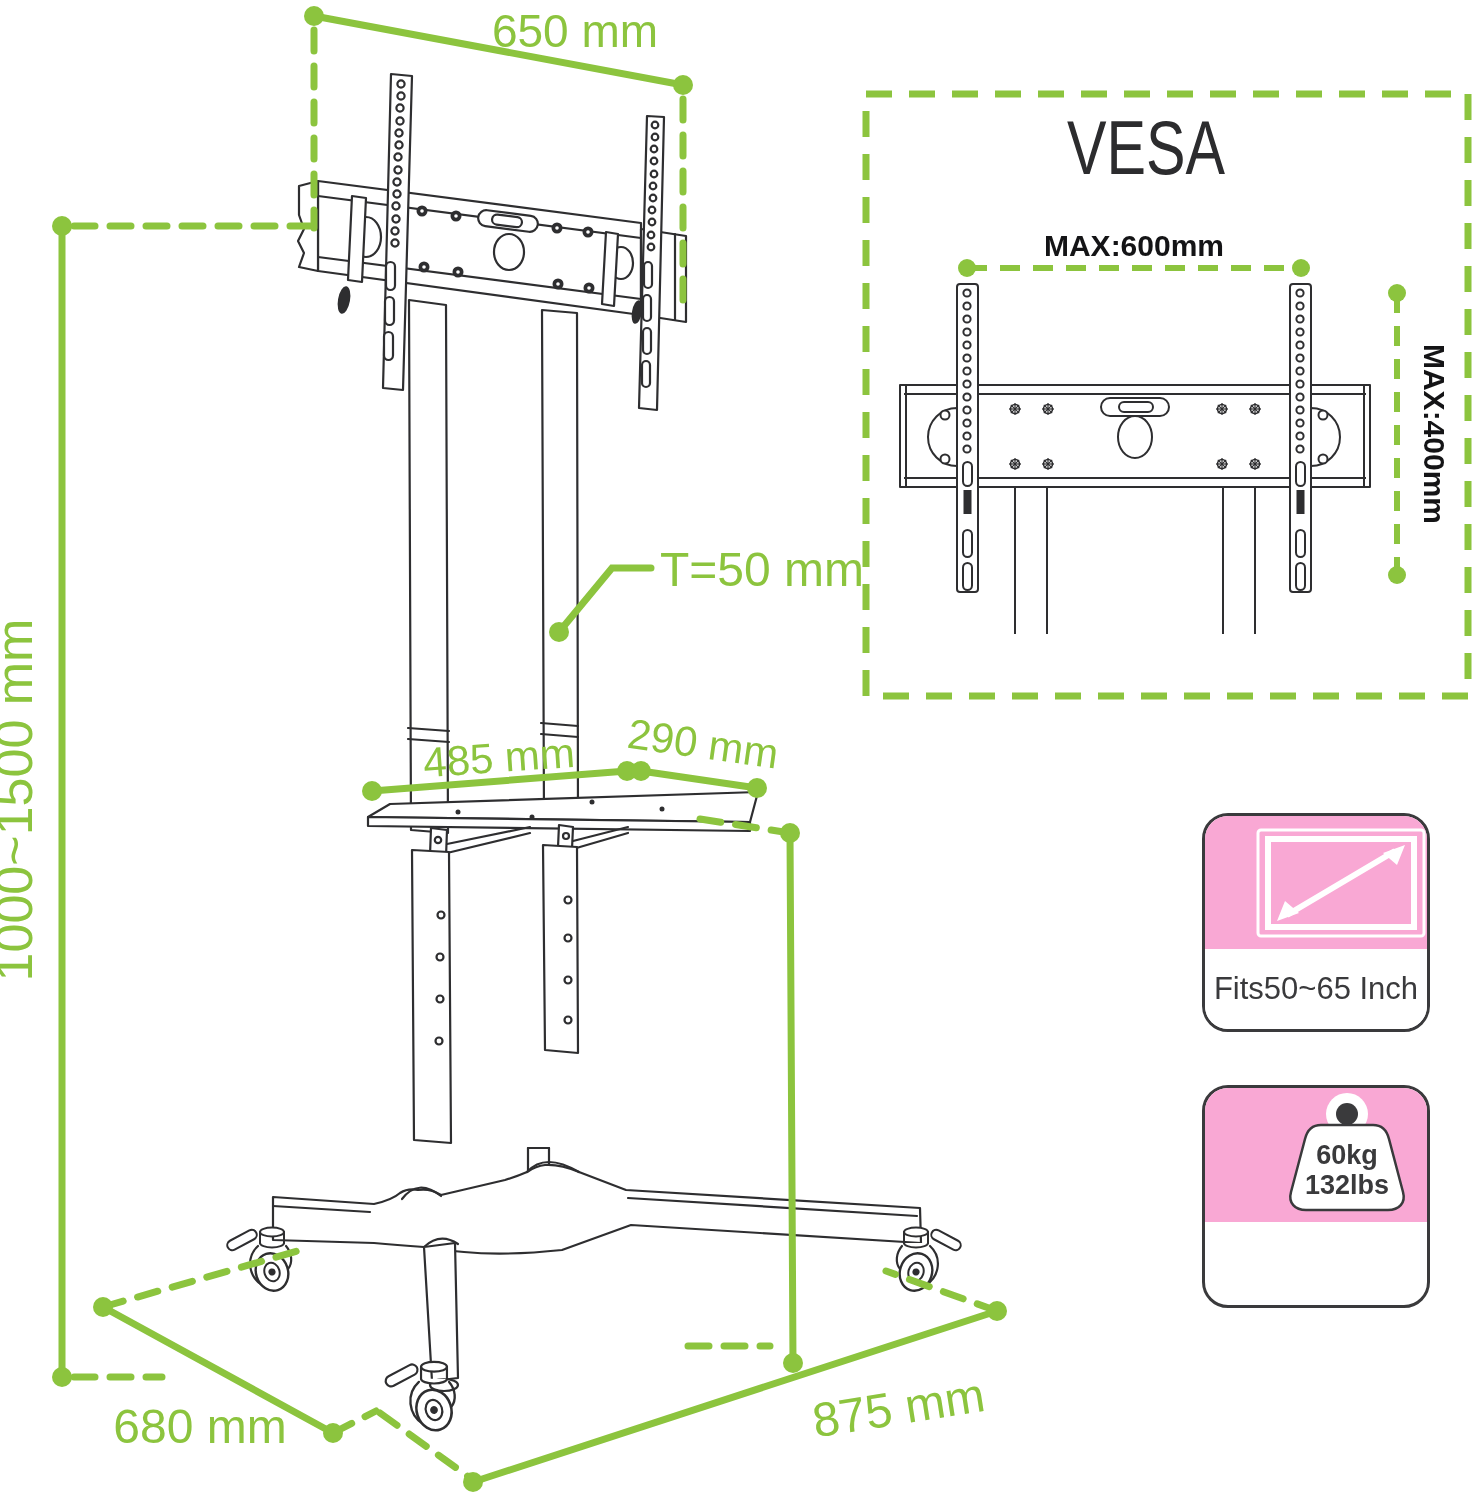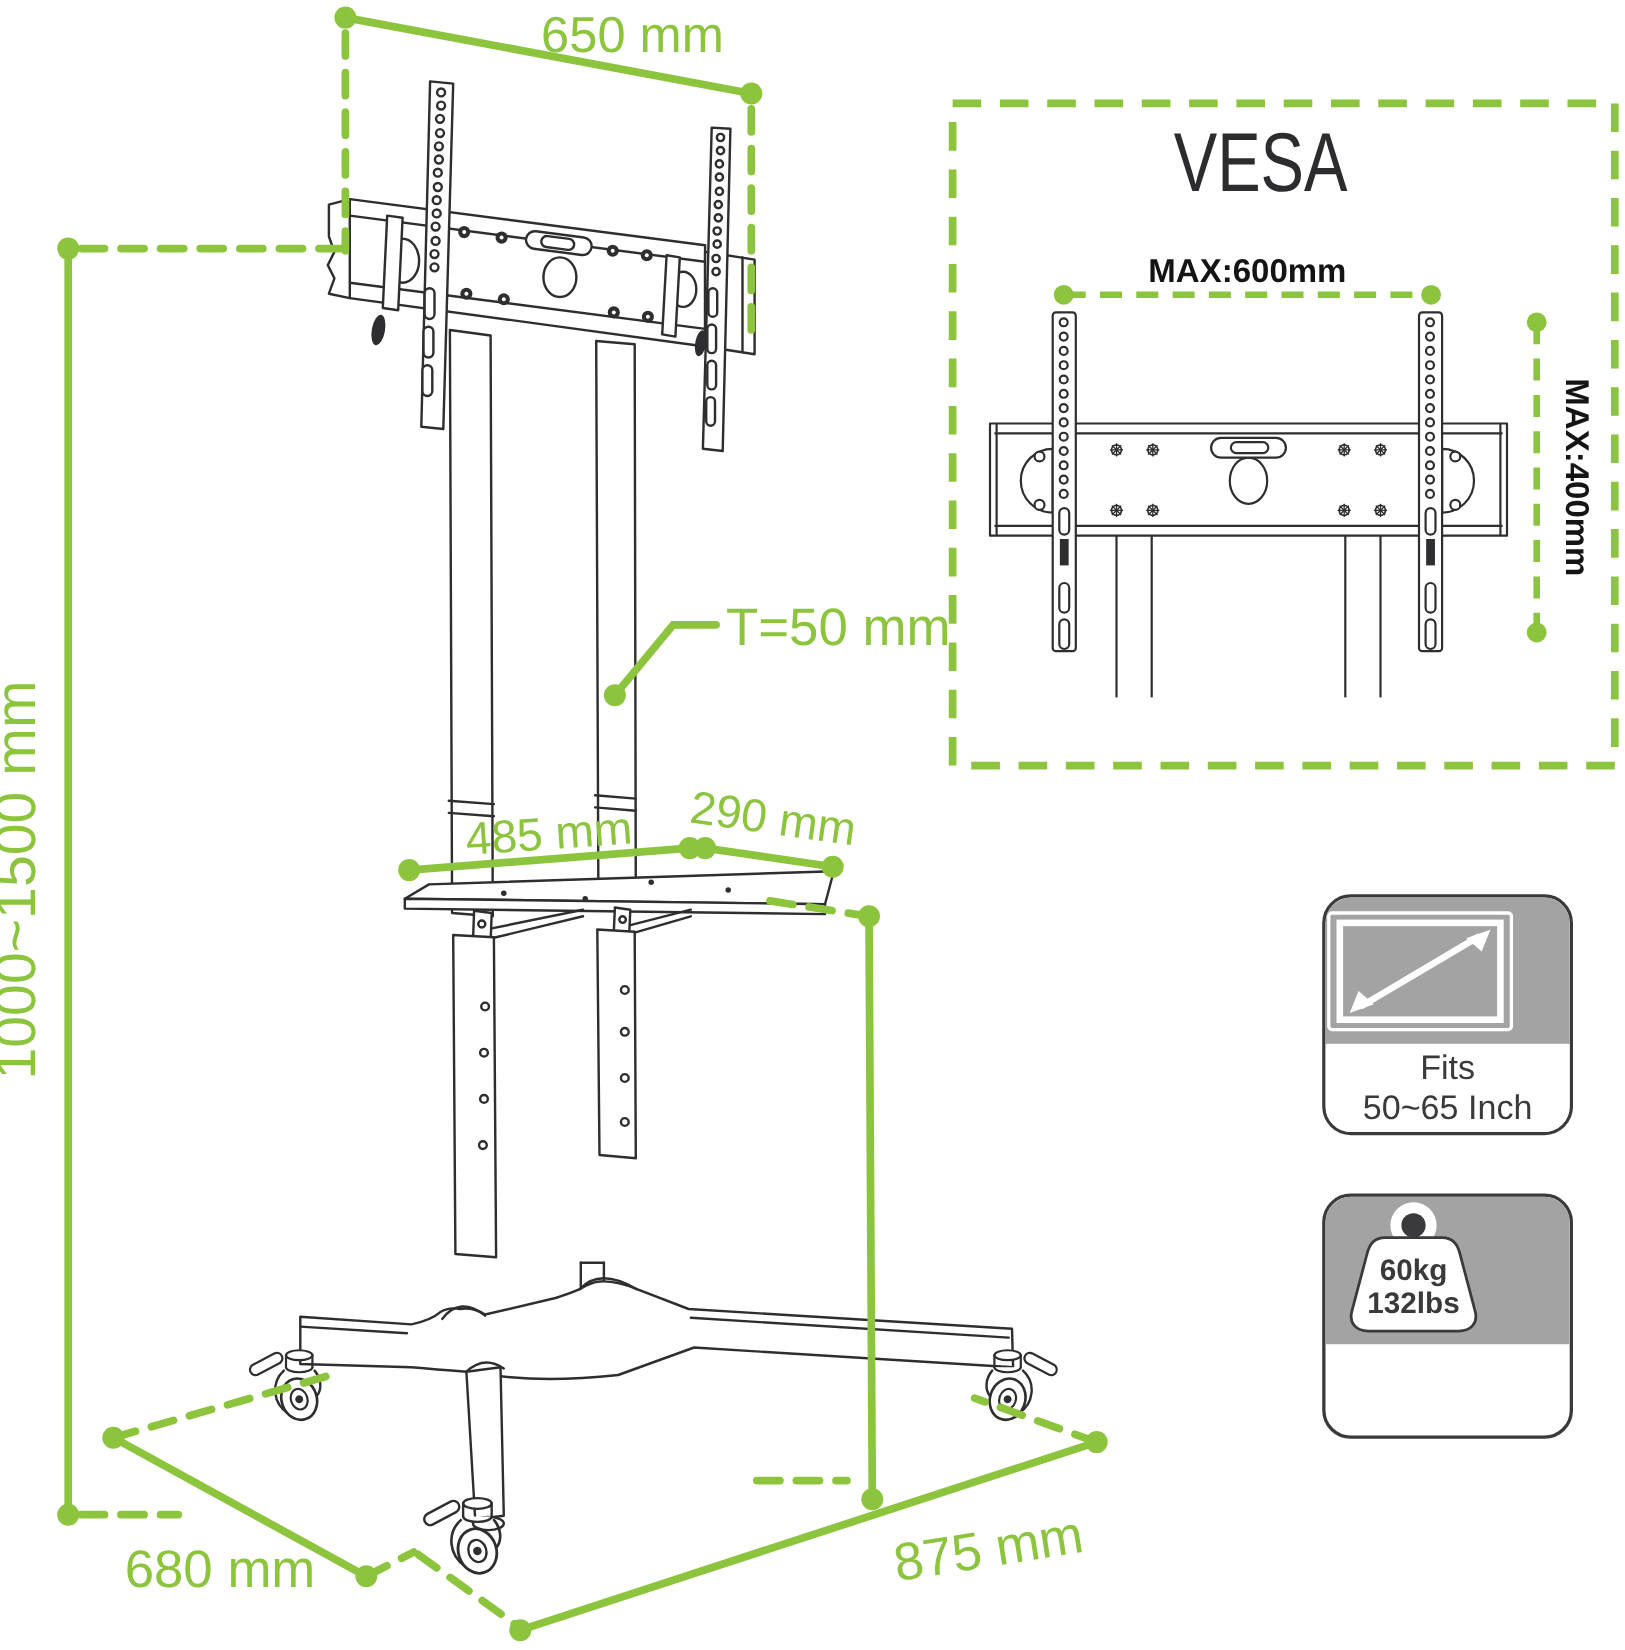--- a/index.html
+++ b/index.html
@@ -1,21 +1,21 @@
 <!DOCTYPE html>
 <html><head>
 <meta charset="utf-8">
 <style>
   html,body{margin:0;padding:0;background:#ffffff;}
   body{width:1477px;height:1500px;position:relative;font-family:"Liberation Sans",sans-serif;}
   #stage{position:absolute;left:0;top:0;width:1477px;height:1500px;}
   svg text{font-family:"Liberation Sans",sans-serif;}
   .badge{position:absolute;width:228px;border-radius:26px;border:3px solid #3a3a3c;overflow:hidden;background:#fff;box-sizing:border-box;}
-  .badge-top{background:#a3a3a3;display:flex;align-items:center;justify-content:flex-start;}
-  .badge-bottom{background:#fff;display:flex;flex-direction:column;align-items:center;justify-content:center;color:#3a3a3c;text-align:center;}
+  .badge-top{background:#f9a8d4;display:flex;align-items:center;justify-content:flex-end;}
+  .badge-bottom{background:#fff;display:flex;align-items:center;justify-content:center;color:#3a3a3c;text-align:center;}
   .badge-fits{left:1202px;top:813px;height:219px;}
   .badge-fits .badge-top{height:133px;}
   .badge-fits .badge-bottom{height:80px;font-size:31px;line-height:36px;}
   .badge-cap{left:1202px;top:1085px;height:223px;}
   .badge-cap .badge-top{height:134px;}
   .badge-cap .badge-bottom{height:83px;font-size:32px;line-height:37px;}
 </style>
 </head>
 <body>
 

